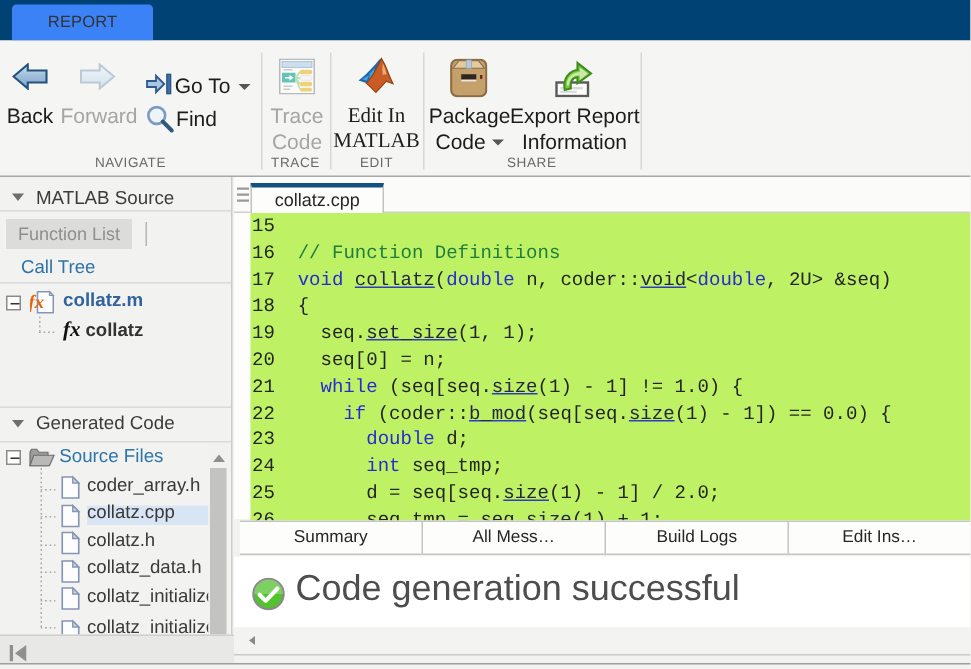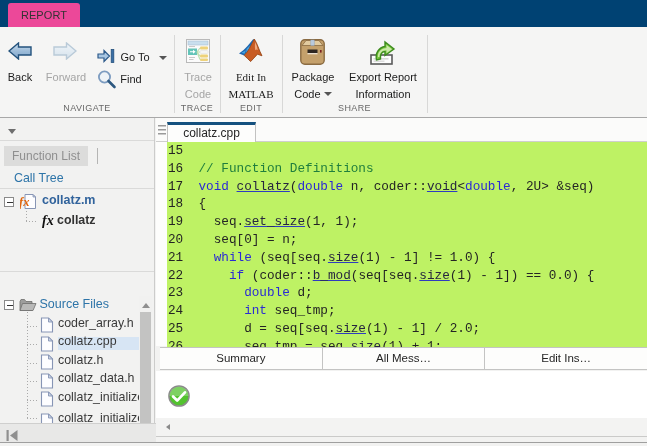--- a/index.html
+++ b/index.html
@@ -2,27 +2,27 @@
 <html><head>
 <meta charset="utf-8">
 <style>
 * { margin:0; padding:0; box-sizing:border-box; }
 html,body { width:647px; height:446px; overflow:hidden; }
 body { font-family:"Liberation Sans", sans-serif; position:relative; background:#f2f2f1; }
 .abs { position:absolute; }
 
 
 #topbar { left:0; top:0; width:647px; height:27px; background:#004273; }
-#reporttab { left:8px; top:3px; width:72px; height:24px; background:#ec4899; border-radius:3px 3px 0 0; text-align:center; font-size:11px; letter-spacing:0.1px; color:#333; line-height:25px; }
+#reporttab { left:8px; top:3px; width:94px; height:24px; background:#3b82f6; border-radius:3px 3px 0 0; text-align:center; font-size:11px; letter-spacing:0.1px; color:#333; line-height:25px; }
 
 
 #toolbar { left:0; top:27px; width:647px; height:91px; background:#f5f5f4; border-bottom:1px solid #a8a8a8; }
 .sep { position:absolute; top:8px; height:78px; width:1px; background:#d8d8d7; }
 .grouplabel { position:absolute; top:75.5px; font-size:9px; color:#686868; letter-spacing:0.4px; text-align:center; }
-.btnlabel { position:absolute; font-size:11px; color:#1c1c1c; text-align:center; white-space:pre; line-height:17px; }
+.btnlabel { position:absolute; font-size:14px; color:#1c1c1c; text-align:center; white-space:pre; line-height:17px; }
 .dis { color:#a5a5a5; }
 .caret { display:inline-block; width:0; height:0; border-left:4px solid transparent; border-right:4px solid transparent; border-top:4px solid #555; vertical-align:2px; }
 
 
 #lpanel { left:0; top:118px; width:155px; height:328px; background:#f2f2f1; border-right:1px solid #cccccb; overflow:hidden; }
 .phead { position:absolute; left:0; width:154px; height:23px; border-bottom:1px solid #dadad9; font-size:12.5px; color:#3c3c3c; }
 .ptri { position:absolute; width:0; height:0; border-left:4.5px solid transparent; border-right:4.5px solid transparent; border-top:5px solid #6e6e6e; }
 .bluetxt { color:#2d74a8 !important; }
 .treetxt { font-size:12.4px; color:#3a3a3a; position:absolute; white-space:nowrap; }
 .minusbox { position:absolute; width:10px; height:10px; background:#fff; border:1px solid #8a8a8a; }
@@ -152,39 +152,44 @@
   </svg>
   <div class="btnlabel" style="left:340px; top:42px; width:86px;">Export Report
 Information</div>
   <div class="grouplabel" style="left:282px; width:145px;">SHARE</div>
   <div class="sep" style="left:427px;"></div>
 </div>
 
 <div class="abs" id="lpanel">
   <div class="phead" style="top:0;">
       <span class="ptri" style="left:8px; top:11px;"></span>
+      <span style="position:absolute; left:24px; top:6.5px;">MATLAB Source</span>
     </div>
   <div class="abs" style="left:4px; top:28px; width:84px; height:20px; background:#dcdcdb; font-size:12px; color:#8f8f8f; text-align:center; line-height:20px;">Function List</div>
   <div class="abs" style="left:97px; top:30px; width:1px; height:16px; background:#b5b5b4;"></div>
   <div class="treetxt bluetxt" style="left:14px; top:52.5px;">Call Tree</div>
   <div class="abs" style="left:0; top:70px; width:154px; height:1px; background:#dadad9;"></div>
 
   <div class="minusbox" style="left:4px; top:79px;"></div>
   <svg class="abs" style="left:20px; top:75px;" width="17" height="17" viewBox="0 0 17 17">
     <path d="M5 1.5 L13 1.5 L15.5 4 L15.5 15.5 L5 15.5 Z" fill="#fdfdff" stroke="#8795b5" stroke-width="1"></path>
     <path d="M13 1.5 L13 4 L15.5 4 Z" fill="#c6cfdf" stroke="#8795b5" stroke-width="0.8"></path>
     <text x="-1" y="12.5" font-family="Liberation Serif, serif" font-style="italic" font-weight="bold" font-size="12.5" fill="#e0660f">fx</text>
   </svg>
   <div class="treetxt" style="left:42px; top:74.5px; font-weight:bold; font-size:12.5px; color:#31639c;">collatz.m</div>
   <div class="dotv" style="left:26px; top:93px; height:10px;"></div>
   <div class="doth" style="left:26px; top:103px; width:12px;"></div>
   <div class="treetxt" style="left:42px; top:95px; font-family:'Liberation Serif',serif; font-style:italic; font-weight:bold; font-size:14px; color:#111;">fx</div>
   <div class="treetxt" style="left:57px; top:95px; font-weight:bold; color:#333;">collatz</div>
 
   <div class="abs" style="left:0; top:153px; width:154px; height:1px; background:#dadad9;"></div>
+  <div class="phead" style="top:154px;">
+      <span class="ptri" style="left:8px; top:8px;"></span>
+      <span style="position:absolute; left:24px; top:3px;">Generated Code</span>
+    </div>
 
   <div class="minusbox" style="left:4px; top:182px;"></div>
   <svg class="abs" style="left:19px; top:180px;" width="18" height="14" viewBox="0 0 18 14">
     <path d="M1 3.5 L1 12.5 L13 12.5 L13 3.5 L7 3.5 L5.5 1.5 L2 1.5 L1 3.5 Z" fill="#9d9d9c" stroke="#6e6e6d" stroke-width="0.8"></path>
     <path d="M3.5 5.5 L17 5.5 L14 12.5 L1 12.5 Z" fill="#b9b9b8" stroke="#6e6e6d" stroke-width="0.8"></path>
   </svg>
   <div class="treetxt bluetxt" style="left:39.5px; top:178.5px; font-size:12.5px;">Source Files</div>
 
   <div class="dotv" style="left:27px; top:194px; height:106px;"></div>
 
@@ -255,29 +260,31 @@
 22      <span class="kw">if</span> (coder::<a class="lk">b_mod</a>(seq[seq.<a class="lk">size</a>(1) - 1]) == 0.0) {
 23        <span class="kw">double</span> d;
 24        <span class="kw">int</span> seq_tmp;
 25        d = seq[seq.<a class="lk">size</a>(1) - 1] / 2.0;
 26        seq_tmp = seq.<a class="lk">size</a>(1) + 1;</pre>
   </div>
 
 <div class="abs" id="btabs">
   <div>Summary</div>
     <div>All Mess…</div>
+    <div>Build Logs</div>
     <div>Edit Ins…</div>
 </div>
 
 <div class="abs" id="msg">
   <svg class="abs" style="left:12px; top:14px;" width="22" height="22" viewBox="0 0 24 24">
     <circle cx="12" cy="12" r="11" fill="#52c22e" stroke="#8a8a8a" stroke-width="1.6"></circle>
     <path d="M12 1.5 A10.5 10.5 0 0 1 22.5 12 L1.5 12 A10.5 10.5 0 0 1 12 1.5" fill="#ffffff" opacity="0.25"></path>
     <path d="M5.5 12.5 L10 17 L18.5 8" fill="none" stroke="#ffffff" stroke-width="3" stroke-linecap="round" stroke-linejoin="round"></path>
   </svg>
+  <div id="msgtxt">Code generation successful</div>
 </div>
 
 <div class="abs" id="rscroll">
   <div class="abs" style="left:10px; top:6px; width:0; height:0; border-top:3.5px solid transparent; border-bottom:3.5px solid transparent; border-right:4.5px solid #8a8a8a;"></div>
 </div>
 <div class="abs" id="lbottom">
   <svg class="abs" style="left:6px; top:6px;" width="13" height="11" viewBox="0 0 13 11">
     <rect x="0.5" y="0" width="2.2" height="11" fill="#8f8f8f"></rect>
     <path d="M11.5 0 L4 5.5 L11.5 11 Z" fill="#8f8f8f"></path>
   </svg>

